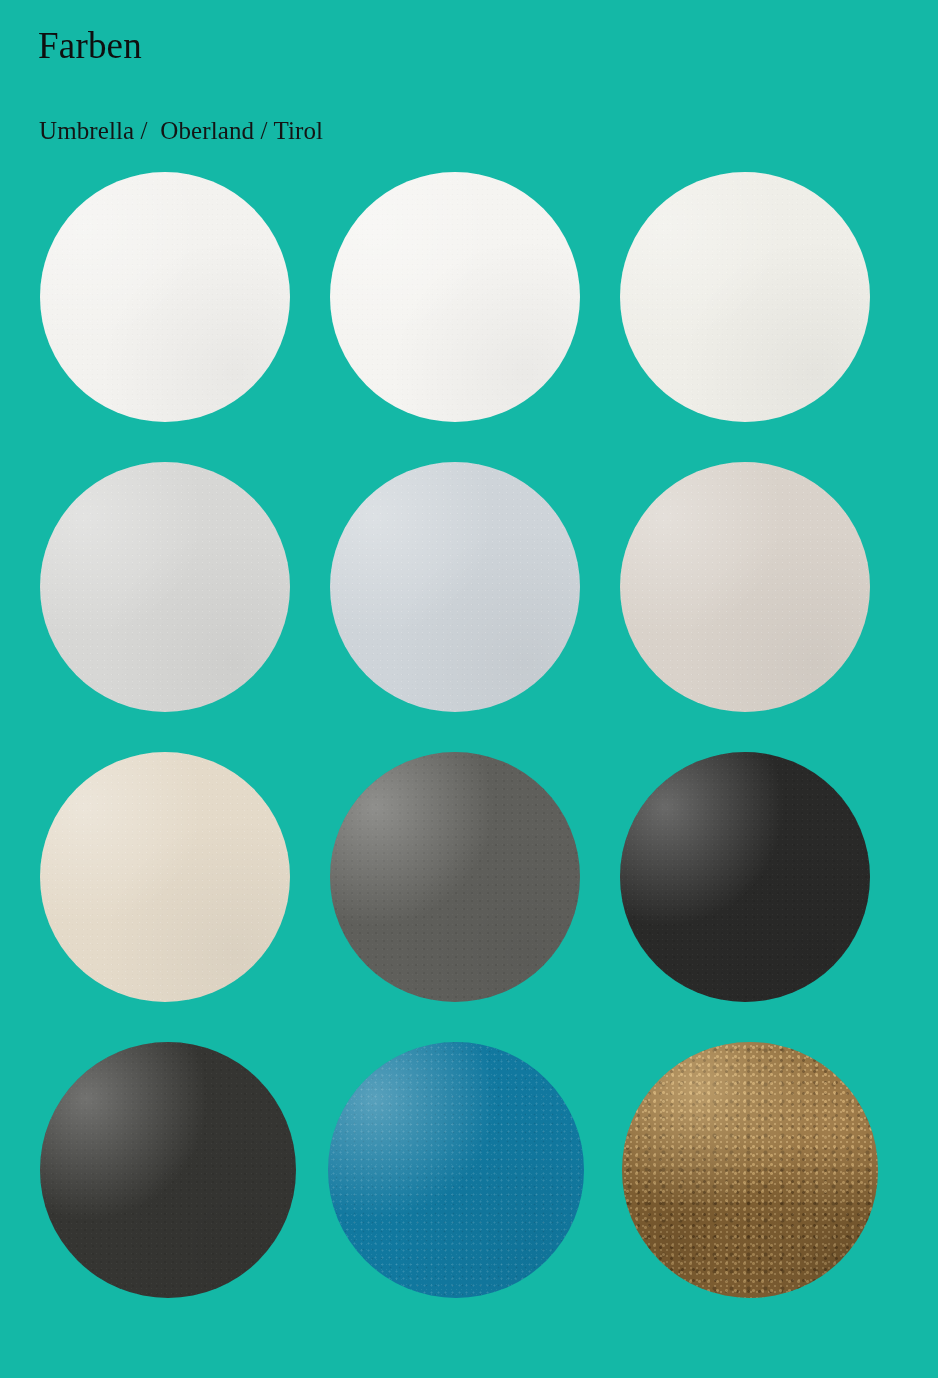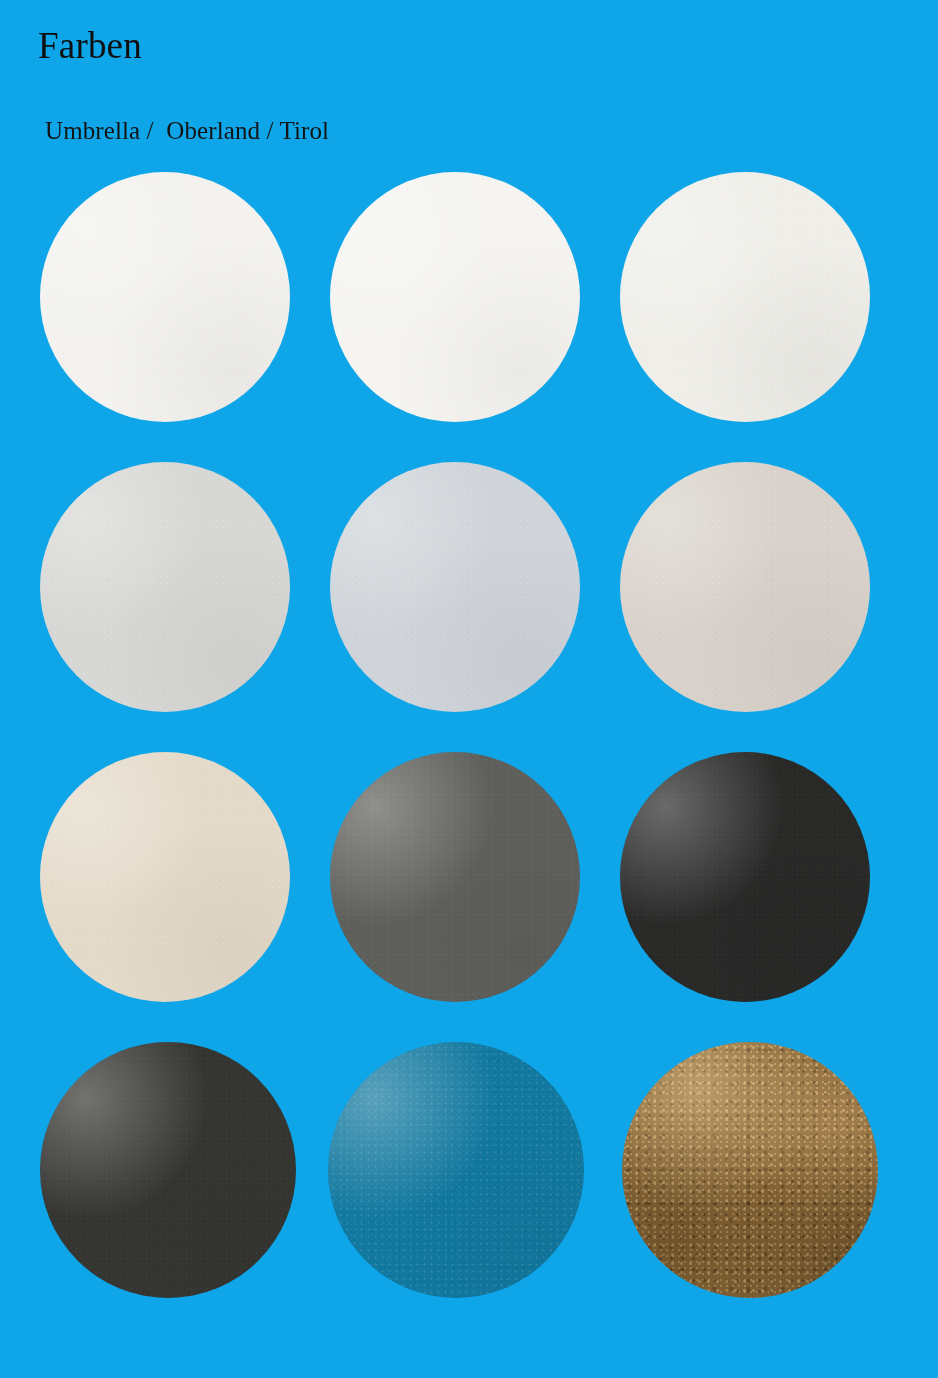--- a/index.html
+++ b/index.html
@@ -12,36 +12,36 @@
     height: 1378px;
     font-family: "Liberation Serif", "DejaVu Serif", serif;
     color: #111111;
     overflow: hidden;
     position: relative;
   }
   .page {
     position: relative;
     width: 938px;
     height: 1378px;
-    background: #0ea5e9;
+    background: #14b8a6;
   }
   .page-title {
     position: absolute;
     left: 38px;
     top: 26px;
     font-size: 37px;
     font-weight: 400;
     letter-spacing: 0.2px;
     line-height: 1.1;
     color: #0f0f0f;
     margin: 0;
   }
   .palette-subtitle {
     position: absolute;
-    left: 45px;
+    left: 39px;
     top: 117px;
     font-size: 25px;
     font-weight: 400;
     letter-spacing: 0.1px;
     line-height: 1.1;
     color: #141414;
     white-space: pre;
   }
   .swatch-grid {
     position: absolute;

